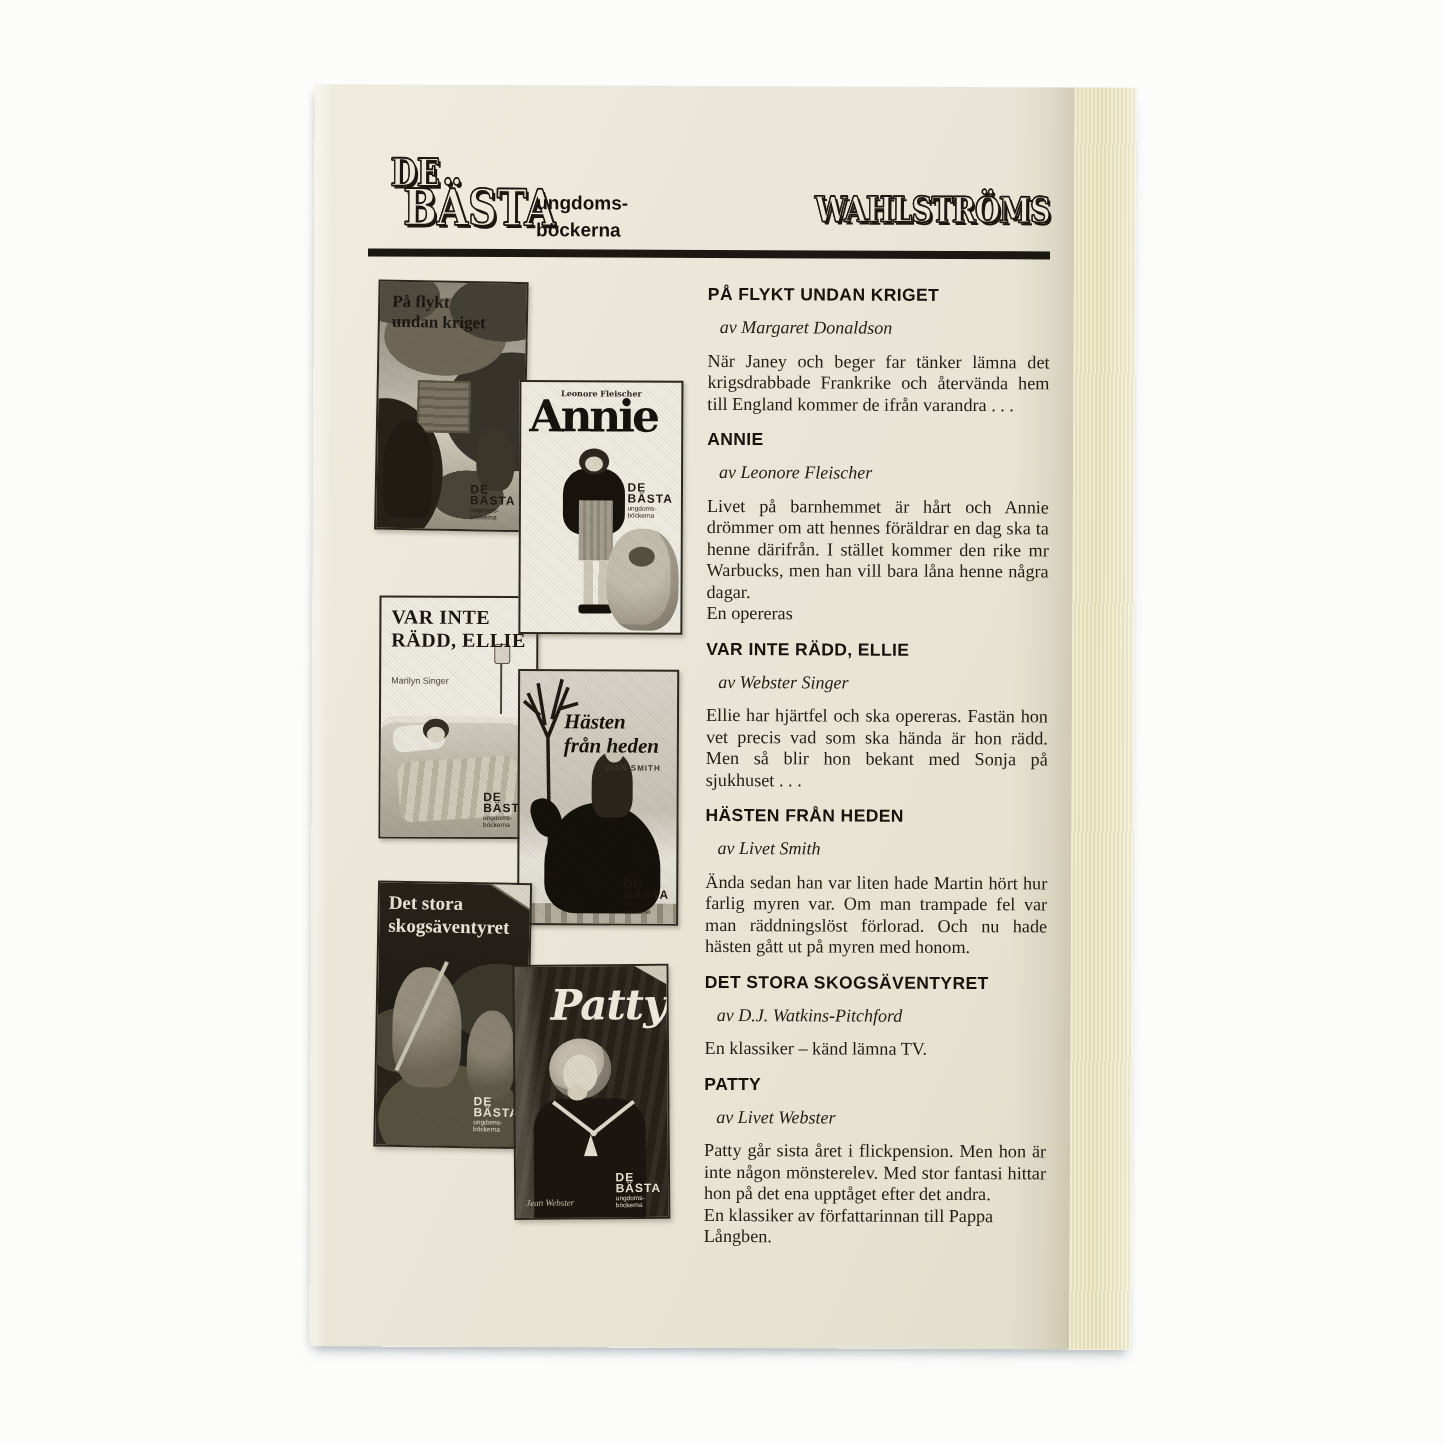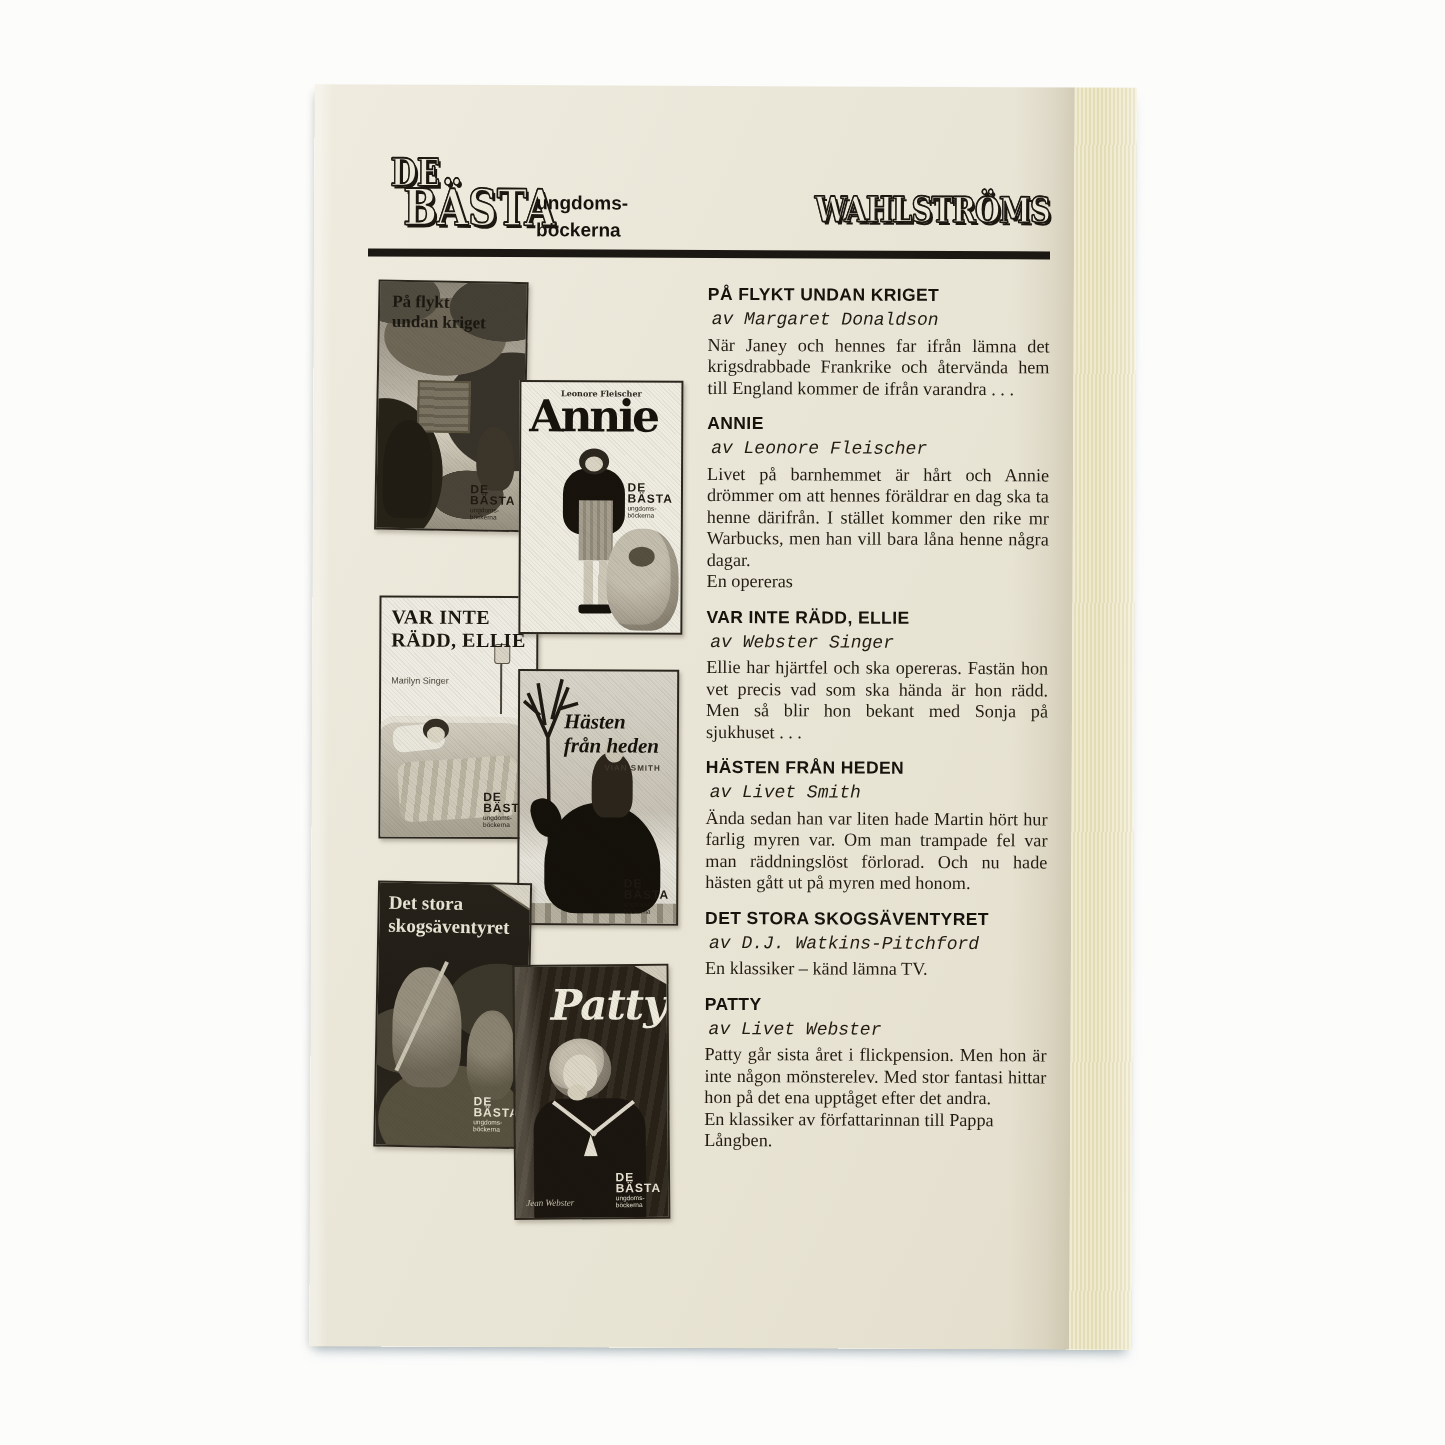--- a/index.html
+++ b/index.html
@@ -29,21 +29,21 @@
             font-weight:bold;font-size:19px;line-height:27px;color:#16130e;white-space:pre-line;}
   .publisher{position:absolute;right:24px;top:102px;font-size:35px;letter-spacing:-1px;}
   .publisher span{display:inline-block;transform:scaleX(.82);transform-origin:right;}
   .rule{position:absolute;left:54px;top:164px;width:682px;height:8px;background:#1b1712;}
 
   
   .sections{position:absolute;left:394px;top:197px;width:342px;color:#221c12;}
   .entry{margin:0 0 13px 0;}
   .entry h3{margin:0;font-family:"Liberation Sans",sans-serif;font-weight:bold;
             font-size:17.5px;line-height:22px;letter-spacing:.4px;color:#16120c;}
-  .entry .author{margin:4px;font-style:italic;font-size:18px;line-height:21.5px;font-family:Liberation Mono, monospace;}
+  .entry .author{margin:12px;font-style:italic;font-size:18px;line-height:21.5px;}
   .entry .desc{margin:0;font-size:18.2px;line-height:21.5px;text-align:justify;}
   .entry .note{margin:0;font-size:18.2px;line-height:21.5px;}
 
   
   .thumb{position:absolute;overflow:hidden;border:2px solid #2b261d;
          box-shadow:2px 3px 4px rgba(70,62,48,.3);}
   .halftone{position:absolute;inset:0;pointer-events:none;
             background:repeating-linear-gradient(45deg, rgba(40,35,25,.06) 0 1px, transparent 1px 3px);}
   .badge{position:absolute;right:7px;bottom:9px;text-align:left;}
   .badge .bm{font-family:"Liberation Sans",sans-serif;font-weight:bold;font-size:12px;
@@ -314,21 +314,21 @@
           <div class="bs">ungdoms-
 böckerna</div>
         </div>
         <div class="halftone"></div>
       </div>
 
       <div class="sections">
         <section class="entry">
           <h3>PÅ FLYKT UNDAN KRIGET</h3>
           <p class="author">av Margaret Donaldson</p>
-          <p class="desc">När Janey och hennes far ifrån lämna det krigsdrabbade Frankrike och återvända hem till England kommer de ifrån varandra . . .</p>
+          <p class="desc">När Janey och beger far tänker lämna det krigsdrabbade Frankrike och återvända hem till England kommer de ifrån varandra . . .</p>
           <p class="note"></p>
         </section>
         <section class="entry">
           <h3>ANNIE</h3>
           <p class="author">av Leonore Fleischer</p>
           <p class="desc">Livet på barnhemmet är hårt och Annie drömmer om att hennes föräldrar en dag ska ta henne därifrån. I stället kommer den rike mr Warbucks, men han vill bara låna henne några dagar.</p>
           <p class="note">En opereras</p>
         </section>
         <section class="entry">
           <h3>VAR INTE RÄDD, ELLIE</h3>

